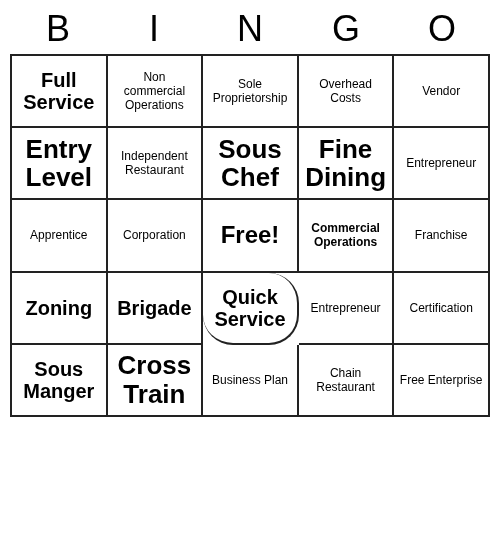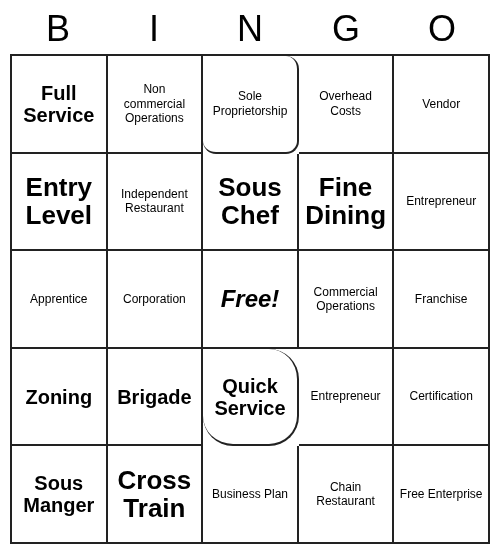--- a/index.html
+++ b/index.html
@@ -33,21 +33,21 @@
       text-align: center;
     }
 
     .bingo-grid {
       display: grid;
       grid-template-columns: repeat(5, 1fr);
       grid-template-rows: repeat(5, 1fr);
       border-left: 2px solid #222;
       border-top: 2px solid #222;
       width: 480px;
-      height: 490px;
+      height: 363px;
     }
 
     .bingo-cell {
       border-right: 2px solid #222;
       border-bottom: 2px solid #222;
       display: flex;
       align-items: center;
       justify-content: center;
       text-align: center;
       padding: 4px;
@@ -62,32 +62,32 @@
   <span class="bingo-letter">B</span>
   <span class="bingo-letter">I</span>
   <span class="bingo-letter">N</span>
   <span class="bingo-letter">G</span>
   <span class="bingo-letter">O</span>
 </div>
 
 <div class="bingo-grid" id="bingo-grid">
 <div class="bingo-cell" style="font-size: 20px; font-weight: bold; line-height: 1.1;">Full Service</div>
     <div class="bingo-cell" style="font-size: 12px; font-weight: normal;">Non commercial Operations</div>
-    <div class="bingo-cell" style="font-size: 12px; font-weight: normal; border-radius: 13px;">Sole Proprietorship</div>
+    <div class="bingo-cell" style="font-size: 12px; font-weight: normal;">Sole Proprietorship</div>
     <div class="bingo-cell" style="font-size: 12px; font-weight: normal;">Overhead Costs</div>
     <div class="bingo-cell" style="font-size: 12px; font-weight: normal;">Vendor</div>
     <div class="bingo-cell" style="font-size: 26px; font-weight: bold; line-height: 1.1;">Entry Level</div>
     <div class="bingo-cell" style="font-size: 12px; font-weight: normal;">Independent Restaurant</div>
     <div class="bingo-cell" style="font-size: 26px; font-weight: bold; line-height: 1.1;">Sous Chef</div>
     <div class="bingo-cell" style="font-size: 26px; font-weight: bold; line-height: 1.1;">Fine Dining</div>
     <div class="bingo-cell" style="font-size: 12px; font-weight: normal;">Entrepreneur</div>
     <div class="bingo-cell" style="font-size: 12px; font-weight: normal;">Apprentice</div>
     <div class="bingo-cell" style="font-size: 12px; font-weight: normal;">Corporation</div>
-    <div class="bingo-cell" style="font-size: 24px; font-weight: bold; font-style: italic;">Free!</div>
-    <div class="bingo-cell" style="font-size: 12px; font-weight: normal;">Commercial Operations</div>
+    <div class="bingo-cell" style="font-size: 24px; font-weight: bold;">Free!</div>
+    <div class="bingo-cell" style="font-size: 12px; font-weight: bold;">Commercial Operations</div>
     <div class="bingo-cell" style="font-size: 12px; font-weight: normal;">Franchise</div>
     <div class="bingo-cell" style="font-size: 20px; font-weight: bold; line-height: 1.1;">Zoning</div>
     <div class="bingo-cell" style="font-size: 20px; font-weight: bold; line-height: 1.1;">Brigade</div>
     <div class="bingo-cell" style="font-size: 20px; font-weight: bold; line-height: 1.1; border-radius: 30px;">Quick Service</div>
     <div class="bingo-cell" style="font-size: 12px; font-weight: normal;">Entrepreneur</div>
     <div class="bingo-cell" style="font-size: 12px; font-weight: normal;">Certification</div>
     <div class="bingo-cell" style="font-size: 20px; font-weight: bold; line-height: 1.1;">Sous Manger</div>
     <div class="bingo-cell" style="font-size: 26px; font-weight: bold; line-height: 1.1;">Cross Train</div>
     <div class="bingo-cell" style="font-size: 12px; font-weight: normal;">Business Plan</div>
     <div class="bingo-cell" style="font-size: 12px; font-weight: normal;">Chain Restaurant</div>

